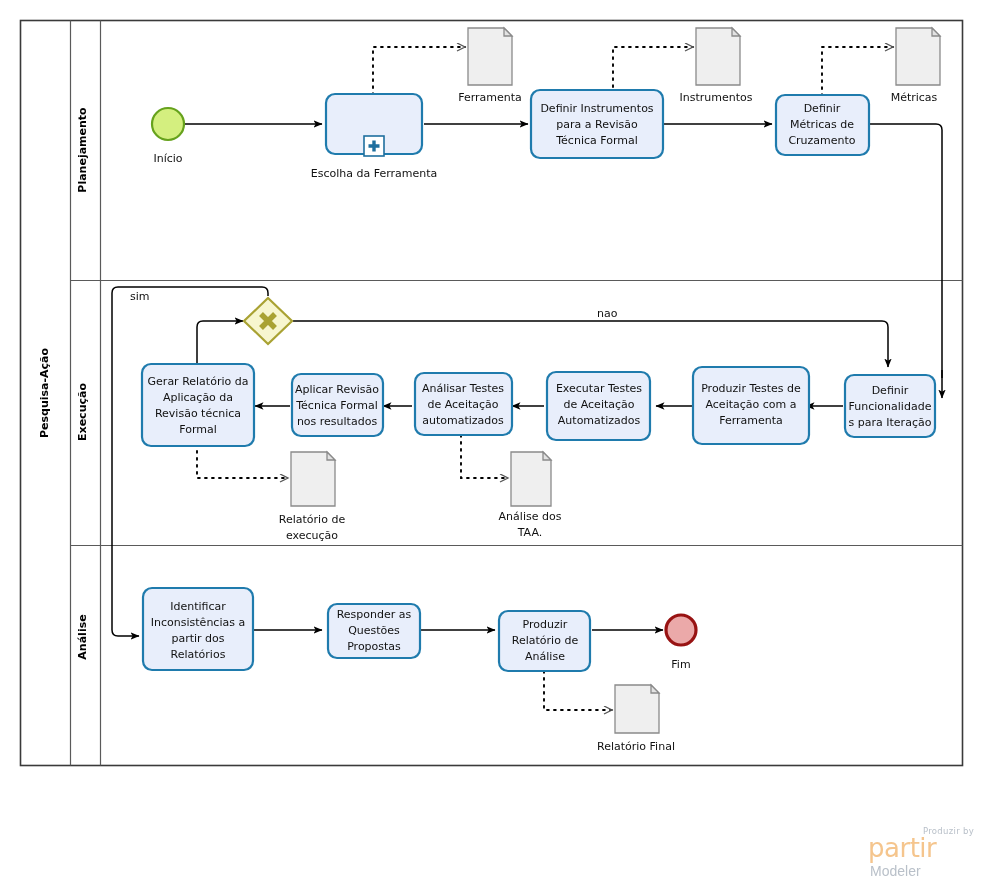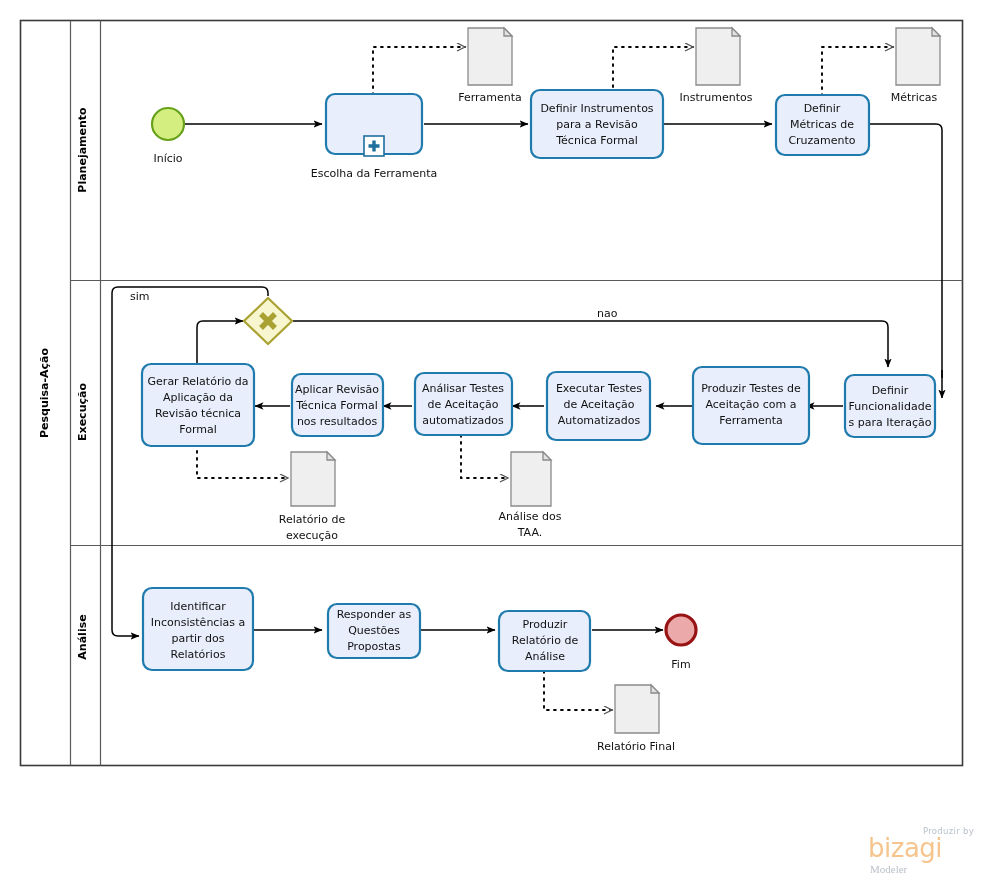--- a/index.html
+++ b/index.html
@@ -145,22 +145,22 @@
     font-family: "DejaVu Sans", sans-serif;
     font-size: 26px;
     color: #f5c58d;
     letter-spacing: -0.5px;
     line-height: 1;
   }
   #brand .modeler {
     position: absolute;
     left: 2px;
     top: 37px;
-    font-family: Liberation Serif, serif;
-    font-size: 11px;
+    font-family: Liberation Sans, sans-serif;
+    font-size: 14px;
     color: #b9c0c9;
   }
 </style>
 </head>
 <body>
 
 <div id="canvas">
 
   <svg class="diagram" viewBox="0 0 981 883">
     <defs>
@@ -355,17 +355,17 @@
     <g>
       <rect class="task-rect" x="499" y="611" width="91" height="60" rx="9" ry="9"></rect>
       <text class="task-label" x="545" y="628" text-anchor="middle">Produzir</text>
       <text class="task-label" x="545" y="644" text-anchor="middle">Relatório de</text>
       <text class="task-label" x="545" y="660" text-anchor="middle">Análise</text>
     </g>
   </svg>
 
   <div id="brand">
     <div class="powered">Produzir by</div>
-    <div class="wordmark">bizagi</div>
+    <div class="wordmark">partir</div>
     <div class="modeler">Modeler</div>
   </div>
 
 </div>
 
 </body></html>

